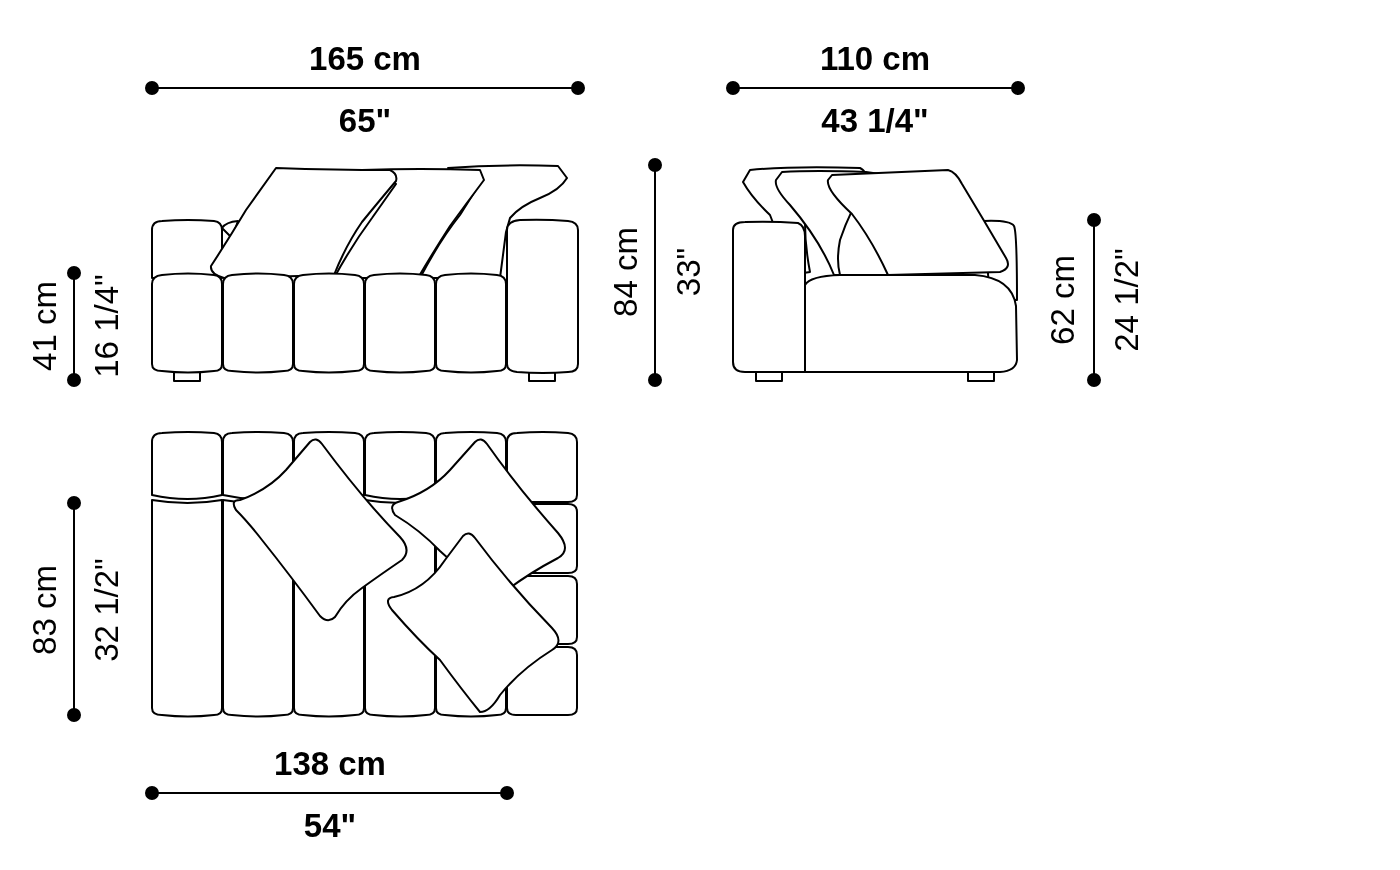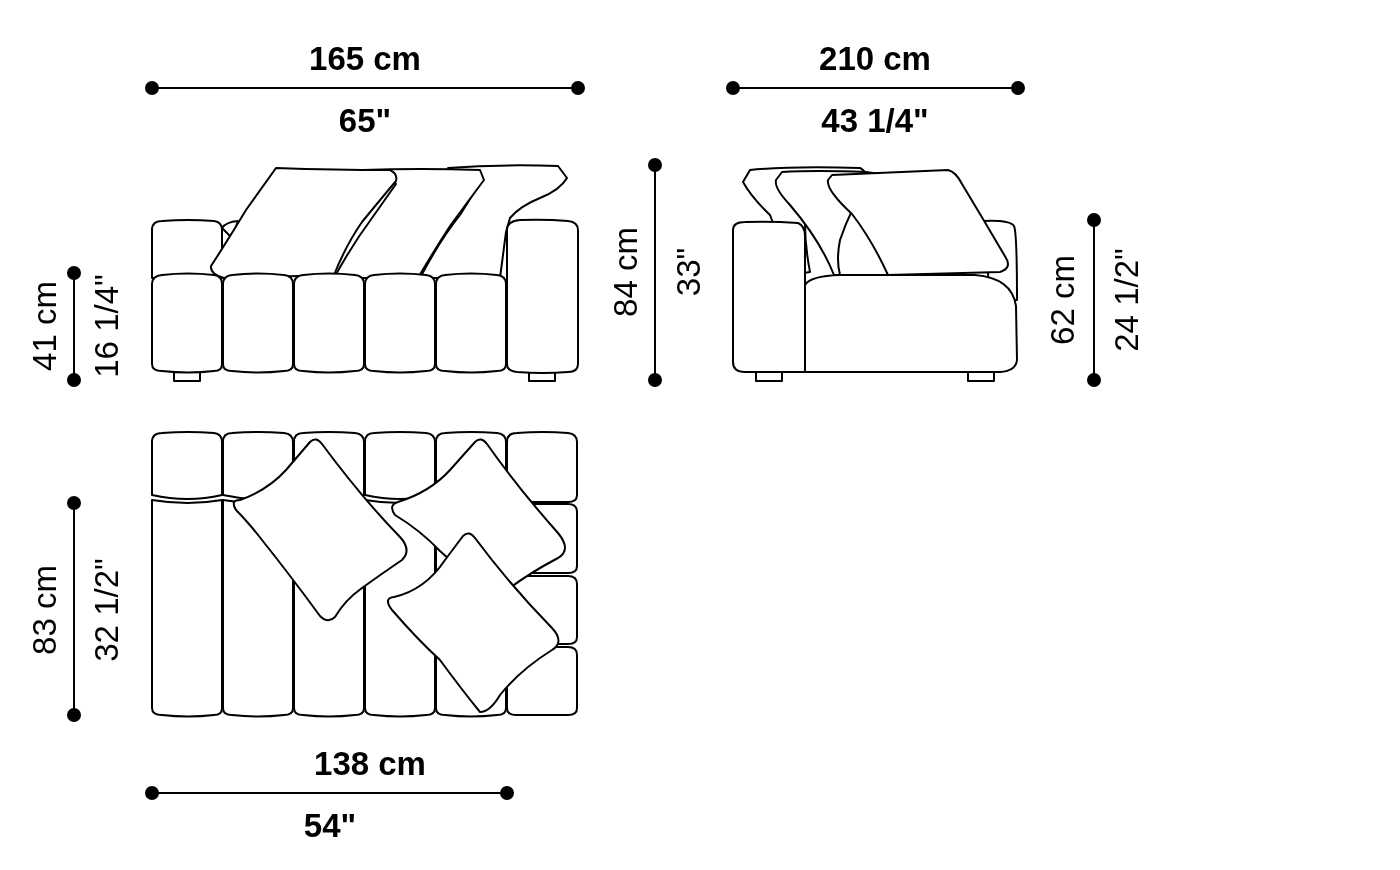--- a/index.html
+++ b/index.html
@@ -109,29 +109,29 @@
       <path d="M475 442 Q481 436 487 444 Q518 488 558 533 Q572 550 558 558 Q520 578 495 600 Q470 578 440 551 Q420 530 395 515 Q388 505 398 502 Q430 492 450 470 Z"></path>
 
       <path d="M463 536 Q469 530 475 538 Q510 585 552 628 Q565 642 552 650 Q520 670 500 695 Q490 712 480 712 Q462 690 440 660 Q418 640 392 610 Q383 598 394 597 Q425 590 445 560 Z"></path>
     </g>
   </g>
 </svg>
 
 <div class="lbl h" style="left:365px; top:42px;">165 cm</div>
 <div class="lbl h" style="left:365px; top:104px;">65"</div>
 
-<div class="lbl h" style="left:875px; top:42px;">210 cm</div>
+<div class="lbl h" style="left:875px; top:42px;">110 cm</div>
 <div class="lbl h" style="left:875px; top:104px;">43 1/4"</div>
 
 <div class="lbl v" style="left:28px; top:326px;">41 cm</div>
 <div class="lbl v" style="left:90px; top:326px;">16 1/4"</div>
 
 <div class="lbl v" style="left:609px; top:272px;">84 cm</div>
 <div class="lbl v" style="left:672px; top:272px;">33"</div>
 
 <div class="lbl v" style="left:1046px; top:300px;">62 cm</div>
 <div class="lbl v" style="left:1110px; top:300px;">24 1/2"</div>
 
 <div class="lbl v" style="left:28px; top:610px;">83 cm</div>
 <div class="lbl v" style="left:90px; top:610px;">32 1/2"</div>
 
-<div class="lbl h" style="left:330px; top:747px;margin-left:40px;">138 cm</div>
+<div class="lbl h" style="left:330px; top:747px;">138 cm</div>
 <div class="lbl h" style="left:330px; top:809px;">54"</div>
 
 </body></html>

